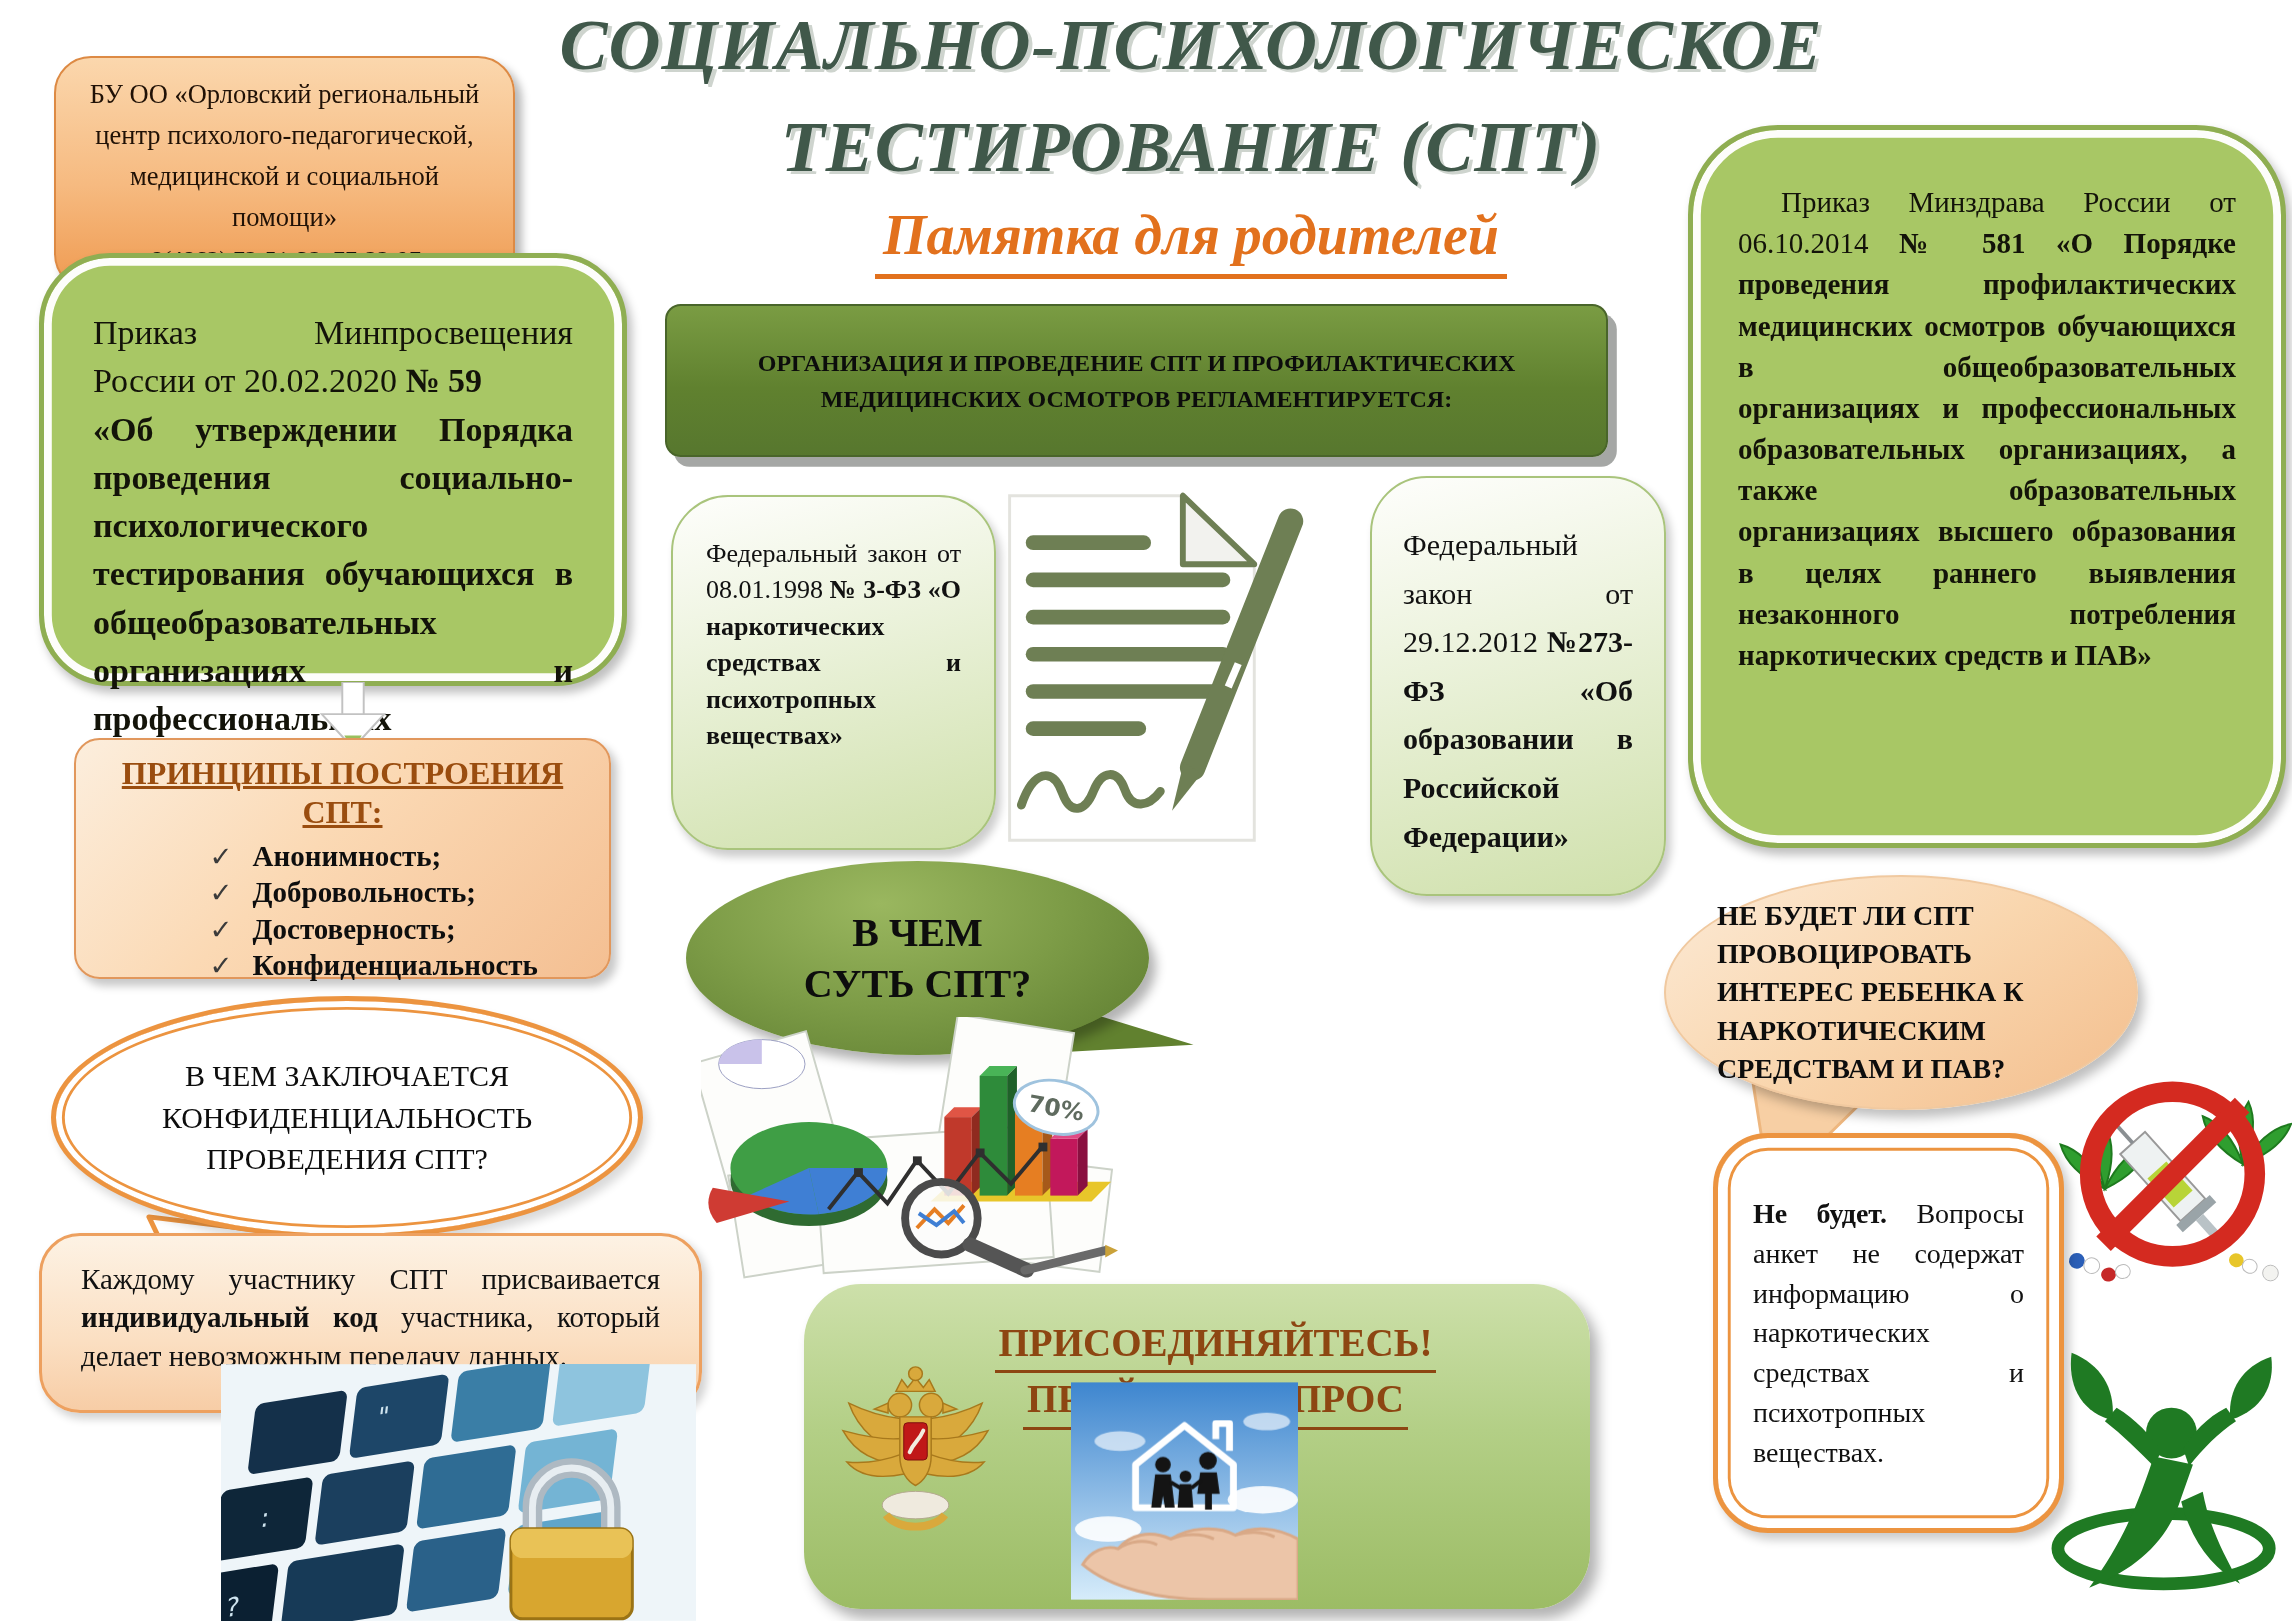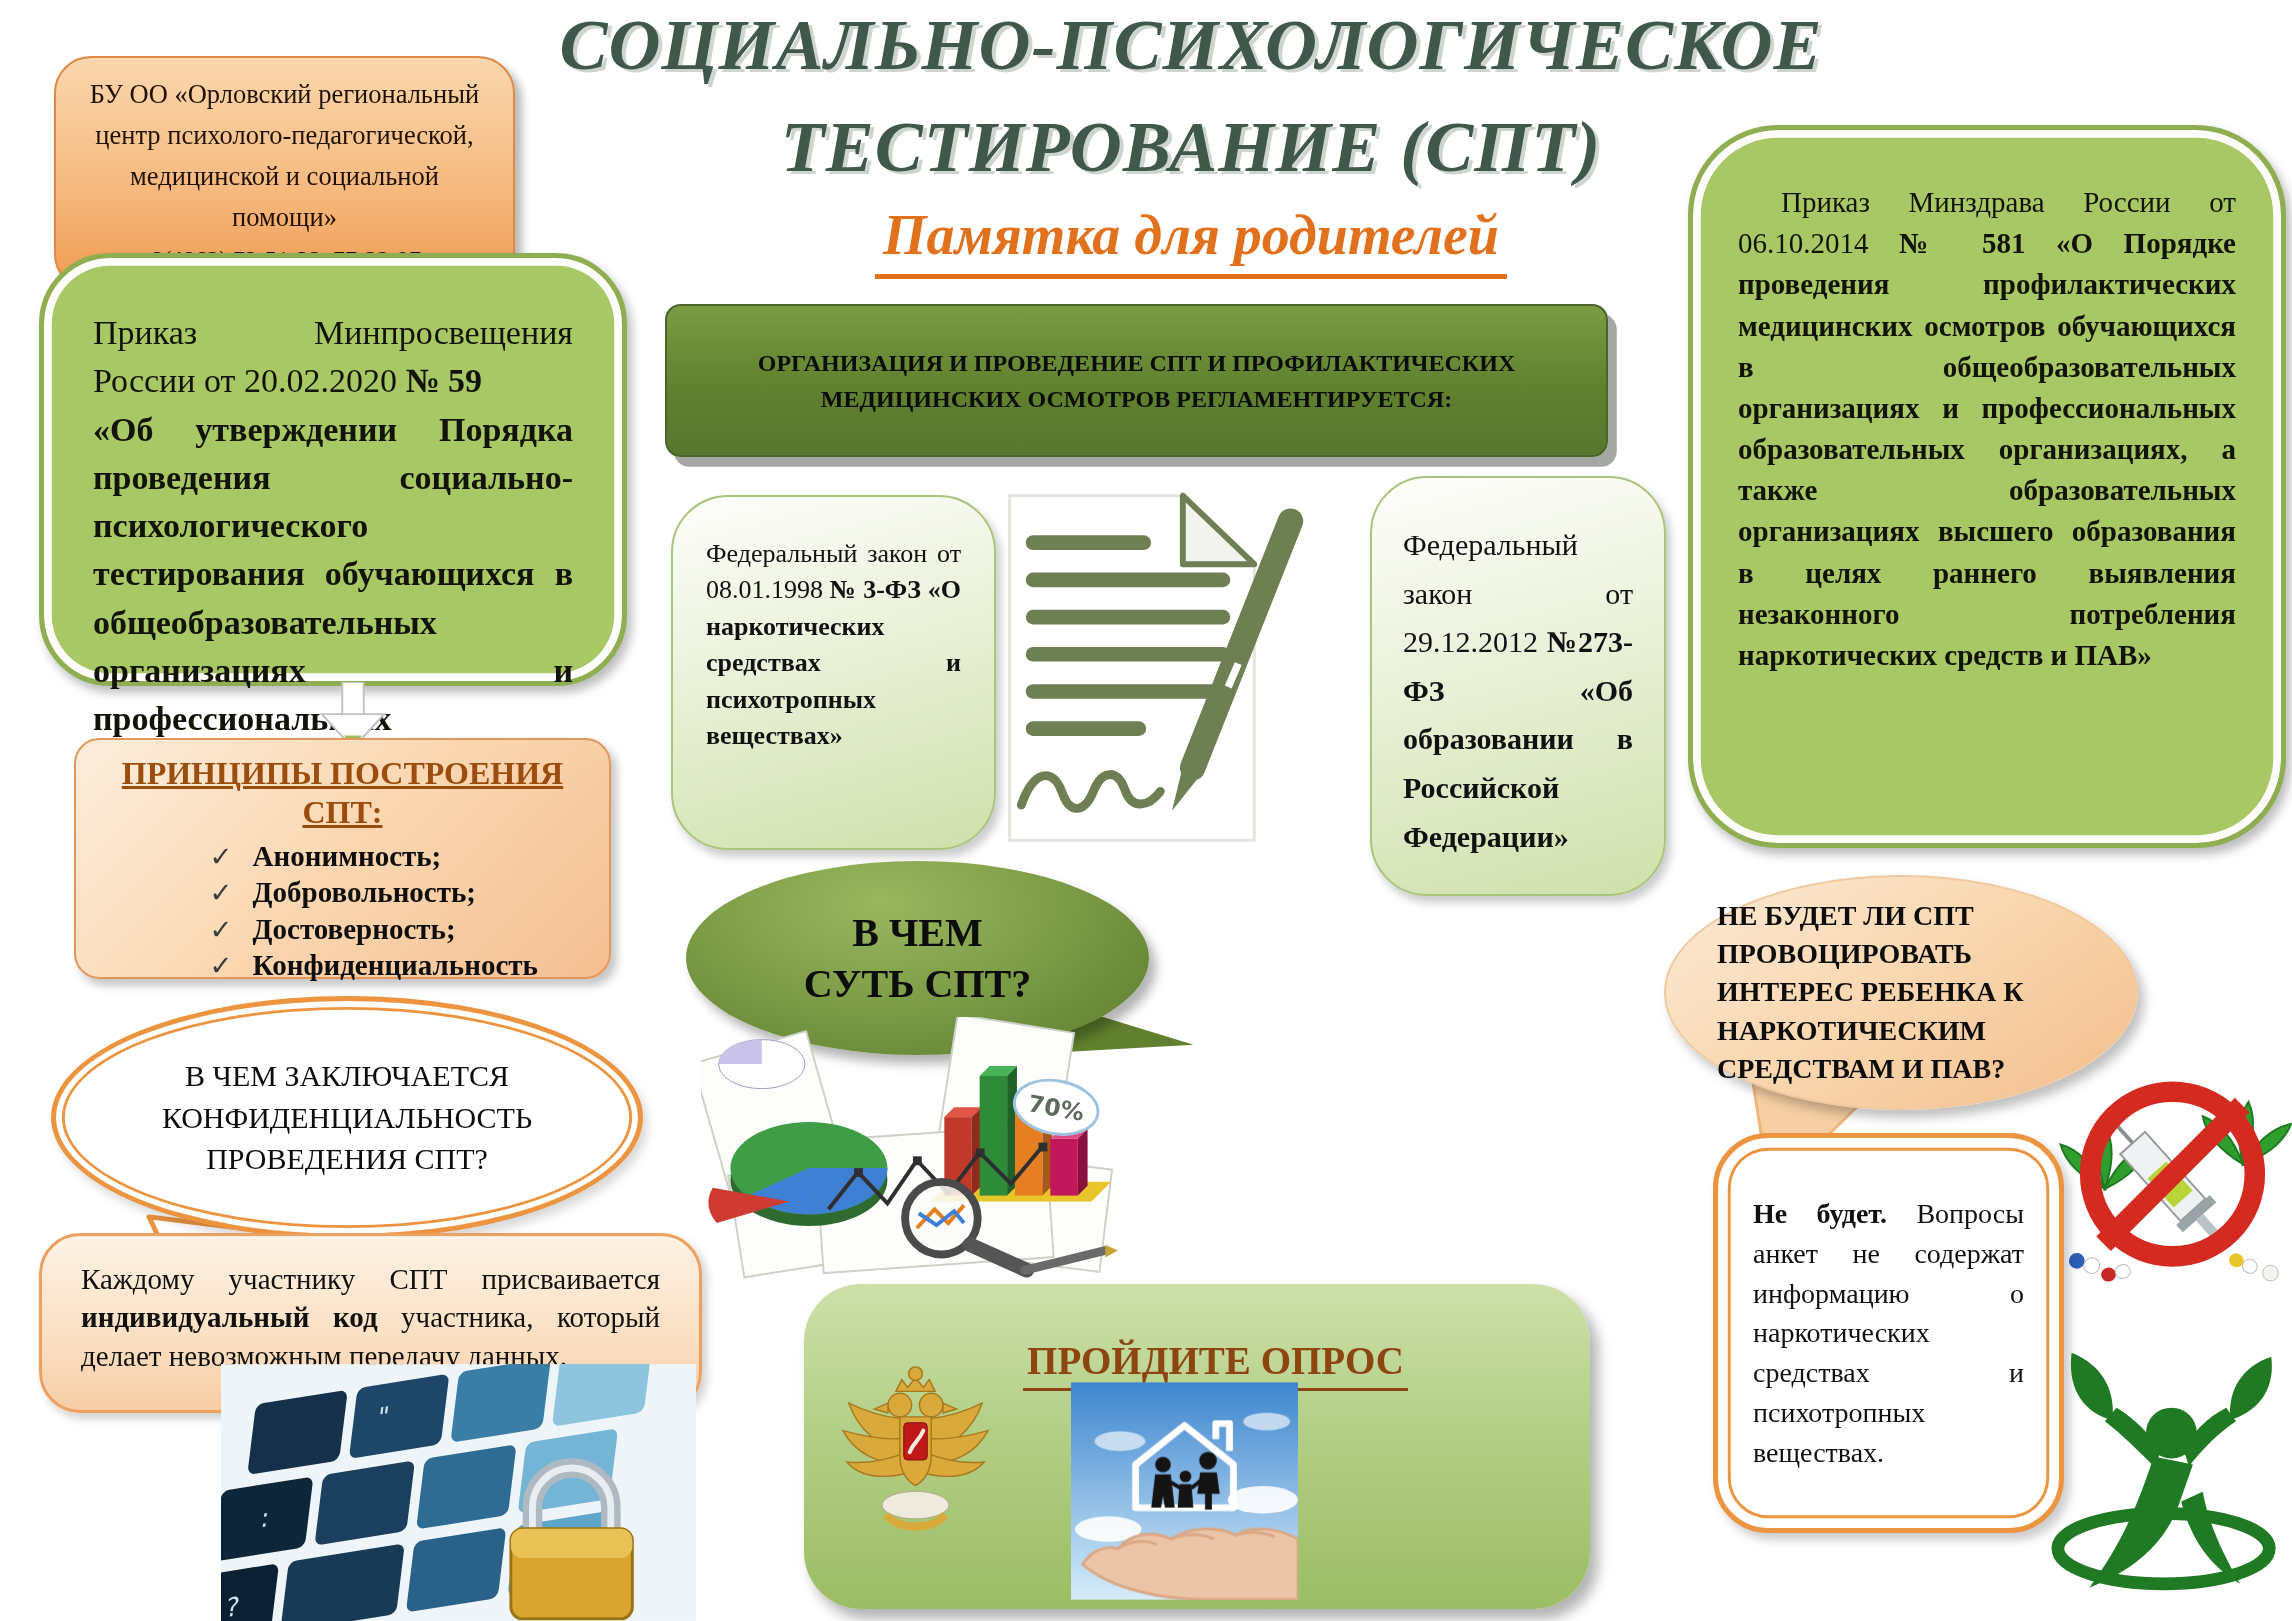--- a/index.html
+++ b/index.html
@@ -339,21 +339,21 @@
       <rect x="24" y="95" width="200" height="21" fill="#d42a20" transform="rotate(-45 124 105)"></rect>
     </g>
   </svg>
 
   <div class="abs answer-box">
     <p><span class="bold">Не будет.</span><span> Вопросы анкет не содержат информацию о наркотических средствах и психотропных веществах.</span></p>
   </div>
 
   <div class="abs join-box">
     <div class="join-title">
-      <br>
+      <div>ПРИСОЕДИНЯЙТЕСЬ!</div><br>
       <div>ПРОЙДИТЕ ОПРОС</div>
     </div>
 
     <svg class="abs" style="left:37px;top:74px;" width="149" height="204" viewBox="0 0 152 208">
       <g fill="#d9a93c" stroke="#a8791c" stroke-width="1.5">
         <g>
           <path d="M68,98 C40,92 18,74 8,46 C28,56 44,60 62,62 Z"></path>
           <path d="M66,108 C36,108 14,96 2,74 C24,80 44,84 62,82 Z"></path>
           <path d="M66,118 C38,124 18,120 6,106 C26,108 46,104 62,98 Z"></path>
           <path d="M84,98 C112,92 134,74 144,46 C124,56 108,60 90,62 Z"></path>

